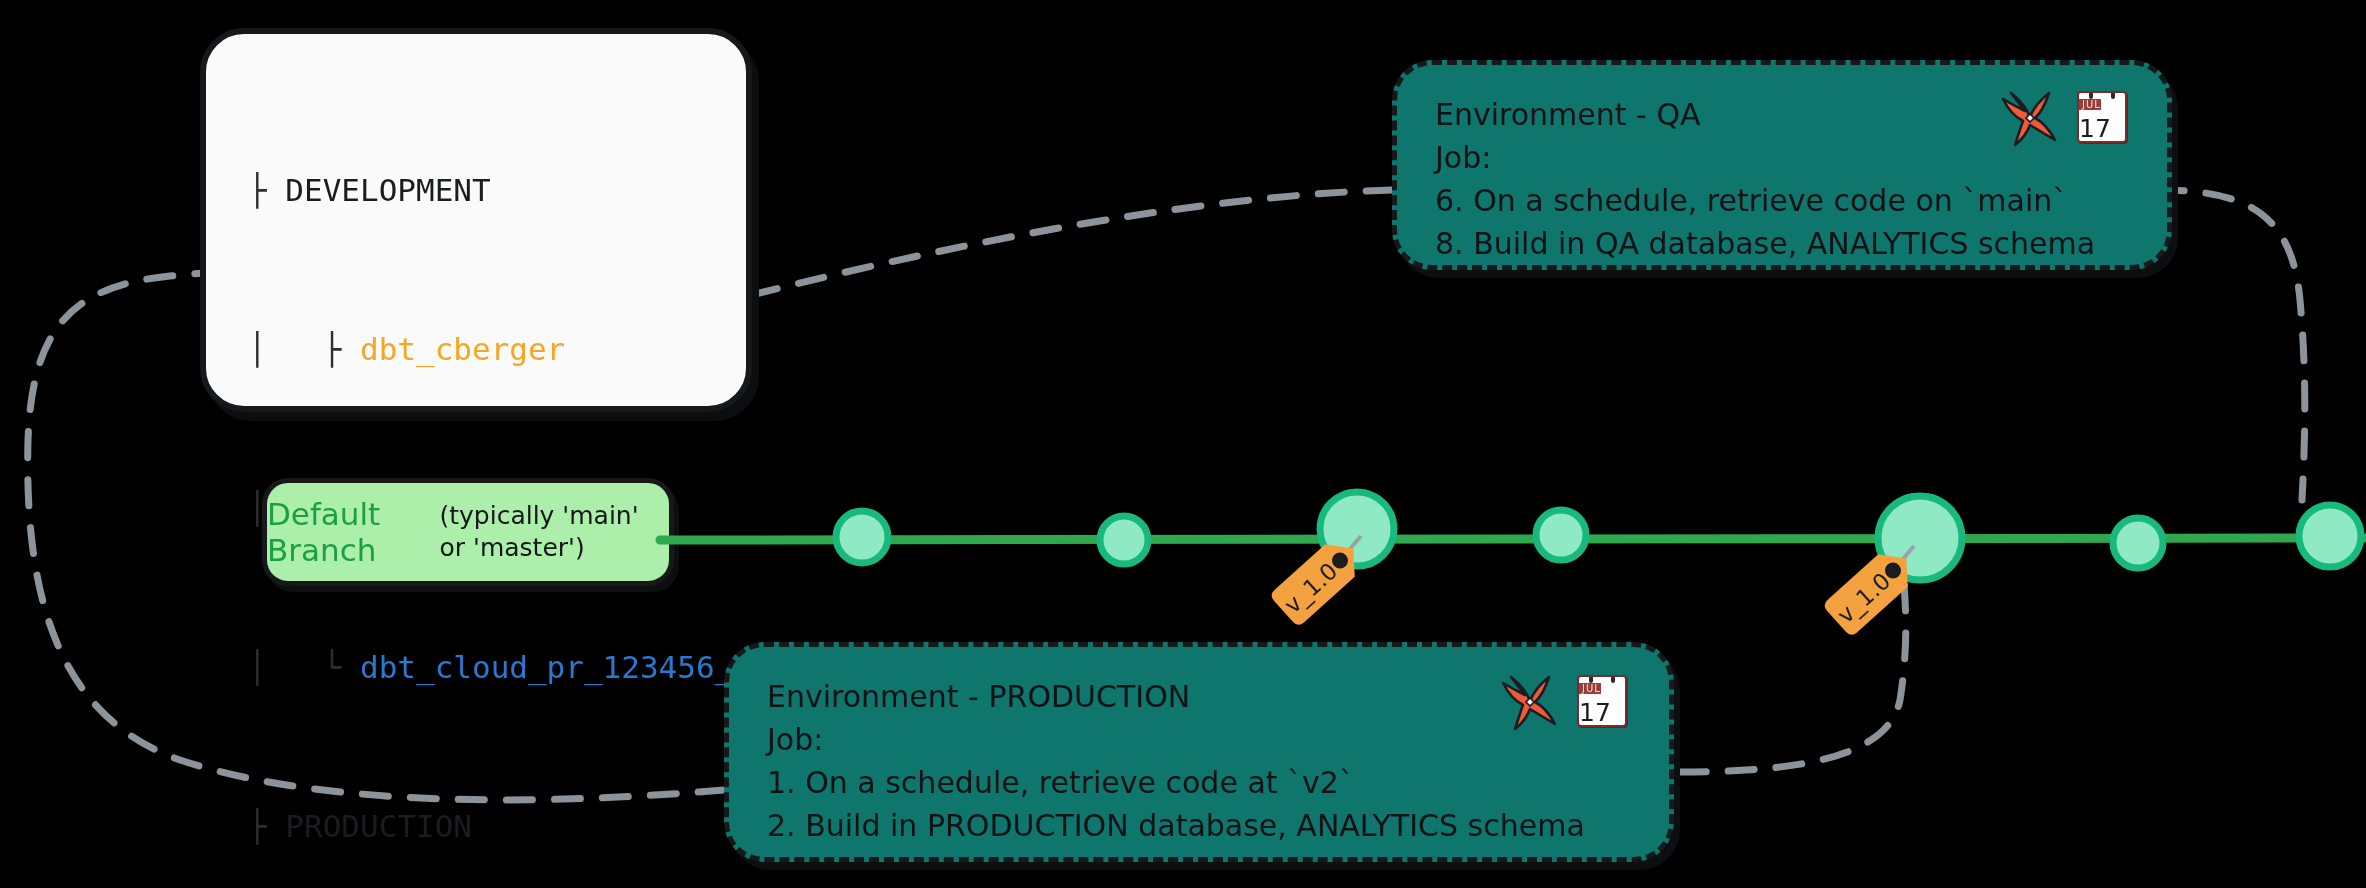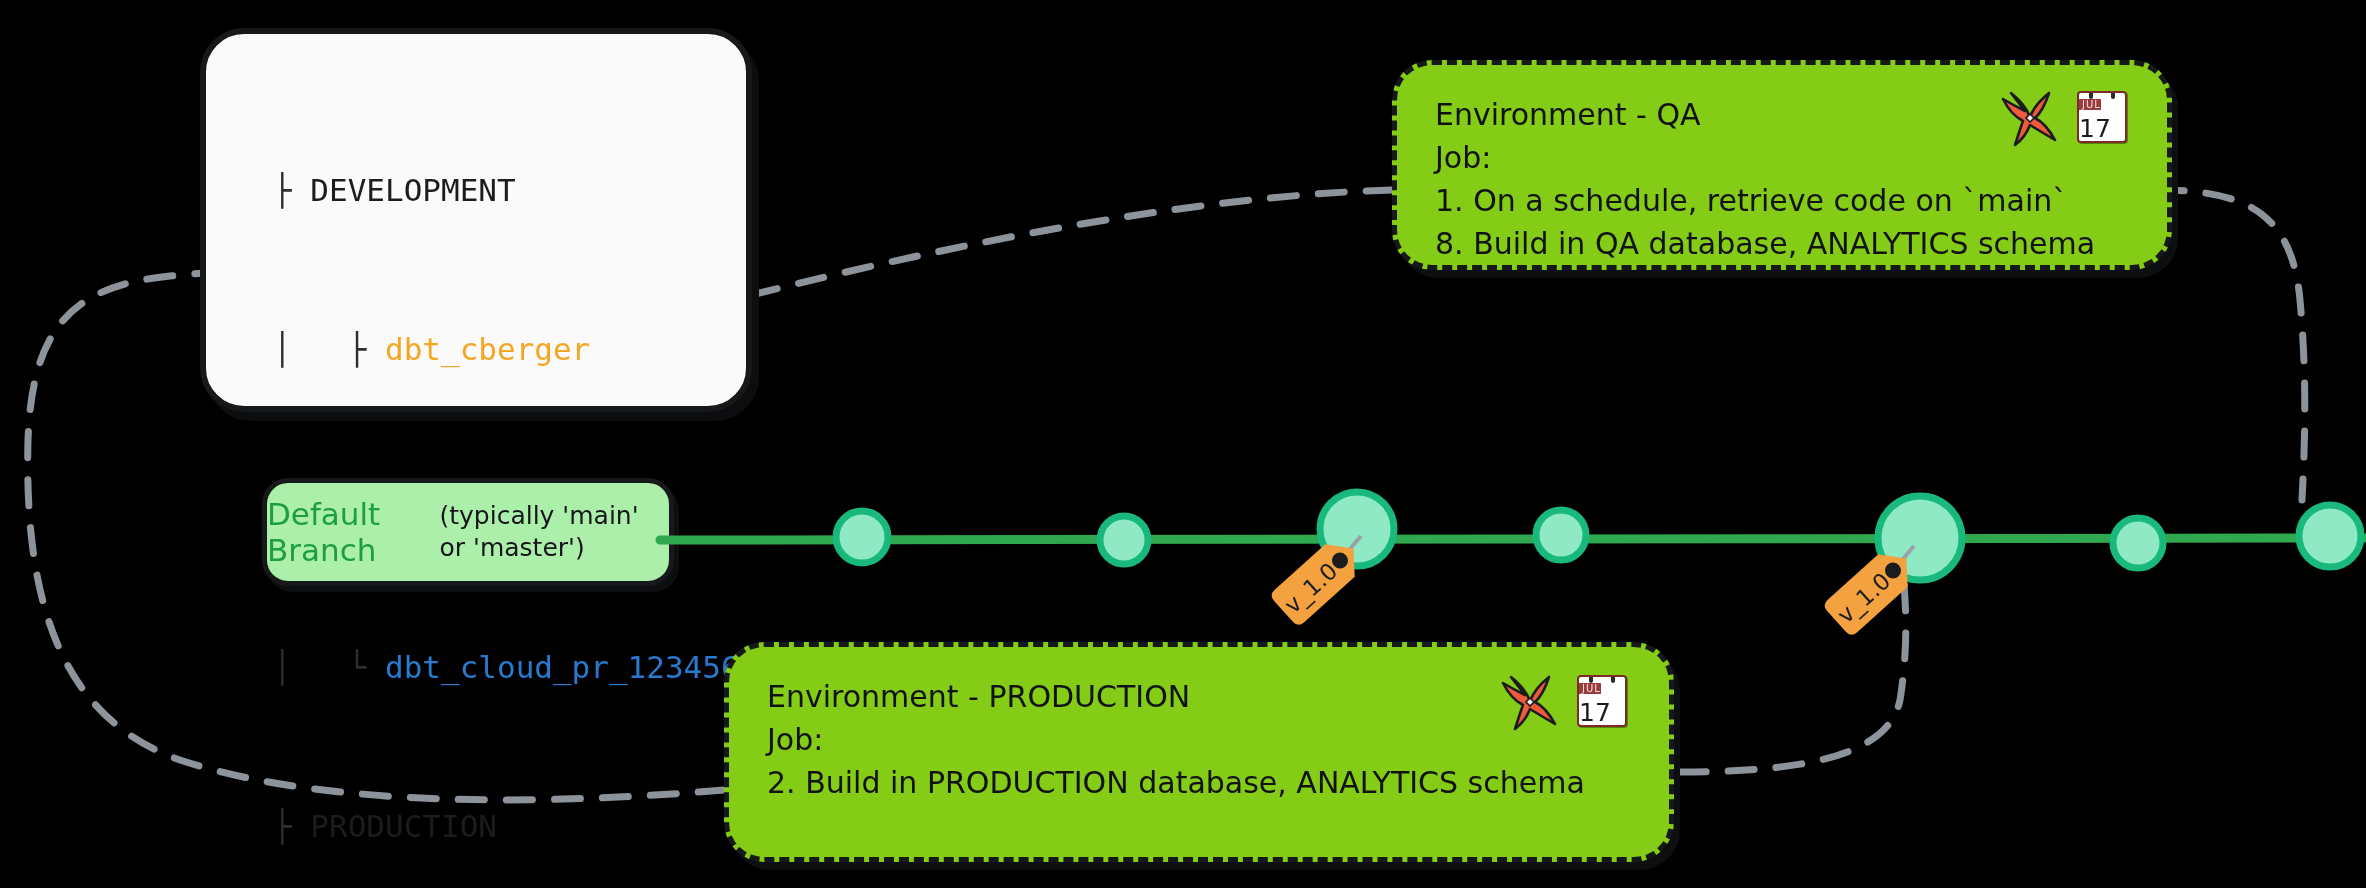--- a/index.html
+++ b/index.html
@@ -11,29 +11,29 @@
   .tree-card{
     position:absolute;left:200px;top:28px;width:540px;height:372px;
     background:#fafafa;border:6px solid #17181a;border-radius:44px;
     box-shadow:7px 9px 0 0 #0c0d0e;
   }
   .tree-inner{
     position:absolute;left:42px;top:24px;
     font-family:"DejaVu Sans Mono","Liberation Mono",monospace;
     font-size:31px;line-height:53px;letter-spacing:0px;white-space:pre;
   }
-  .tline{display:block;margin-left:25px;}
+  .tline{display:block;}
   .tguide{color:#2d2e30;}
   .c-black{color:#1b1c1e;}
   .c-orange{color:#f5a623;text-align:center;}
   .c-blue{color:#2979cf;}
 
   
   .env-card{
-    position:absolute;background:#84cc16;border:5px dashed #17181a;border-radius:40px;
+    position:absolute;background:#0f766e;border:5px dashed #17181a;border-radius:40px;
     box-shadow:6px 8px 0 0 #0d0e10;
   }
   .env-body{
     position:absolute;left:38px;top:28px;right:30px;
     font-family:"DejaVu Sans","Liberation Sans",sans-serif;
     font-size:30px;line-height:43px;color:#111214;
   }
   .env-body div{white-space:pre;}
   .env-icons{position:absolute;display:flex;align-items:center;gap:16px;}
   .cal{
@@ -101,41 +101,42 @@
       
       
       
     </div>
   </div>
 
   <div class="env-card" style="left:1392px;top:60px;width:770px;height:200px;">
     <div class="env-body">
       <div>Environment - QA</div>
       <div>Job:</div>
-      <div>1. On a schedule, retrieve code on `main`</div>
+      <div>6. On a schedule, retrieve code on `main`</div>
       <div>8. Build in QA database, ANALYTICS schema</div>
     </div>
     <div class="env-icons" style="right:40px;top:22px;">
       <svg width="62" height="60" viewBox="0 0 62 60">
         <path d="M12 6 C 22 14 28 22 31 30 C 34 22 40 14 50 6 C 46 18 42 26 36 31 C 44 35 50 42 56 53 C 44 46 36 41 31 38 C 28 46 24 52 16 58 C 20 46 22 39 24 34 C 16 30 9 22 4 12 C 14 18 20 21 26 24 Z" fill="#f05a3c" stroke="#1b1c1e" stroke-width="2.6" stroke-linejoin="round"></path>
         <path d="M31 27 L 35 31 L 31 35 L 27 31 Z" fill="#fdf0ec" stroke="#1b1c1e" stroke-width="1.6"></path>
       </svg>
       <span class="cal">
         <span class="ring" style="left:10px;"></span>
         <span class="ring" style="right:10px;"></span>
         <span class="cal-top">JUL</span>
         <span class="cal-day">17</span>
       </span>
     </div>
   </div>
 
   <div class="env-card" style="left:724px;top:642px;width:940px;height:210px;">
     <div class="env-body">
       <div>Environment - PRODUCTION</div>
       <div>Job:</div>
+      <div>1. On a schedule, retrieve code at `v2`</div>
       <div>2. Build in PRODUCTION database, ANALYTICS schema</div>
     </div>
     <div class="env-icons" style="right:42px;top:24px;">
       <svg width="62" height="60" viewBox="0 0 62 60">
         <path d="M12 6 C 22 14 28 22 31 30 C 34 22 40 14 50 6 C 46 18 42 26 36 31 C 44 35 50 42 56 53 C 44 46 36 41 31 38 C 28 46 24 52 16 58 C 20 46 22 39 24 34 C 16 30 9 22 4 12 C 14 18 20 21 26 24 Z" fill="#f05a3c" stroke="#1b1c1e" stroke-width="2.6" stroke-linejoin="round"></path>
         <path d="M31 27 L 35 31 L 31 35 L 27 31 Z" fill="#fdf0ec" stroke="#1b1c1e" stroke-width="1.6"></path>
       </svg>
       <span class="cal">
         <span class="ring" style="left:10px;"></span>
         <span class="ring" style="right:10px;"></span>

